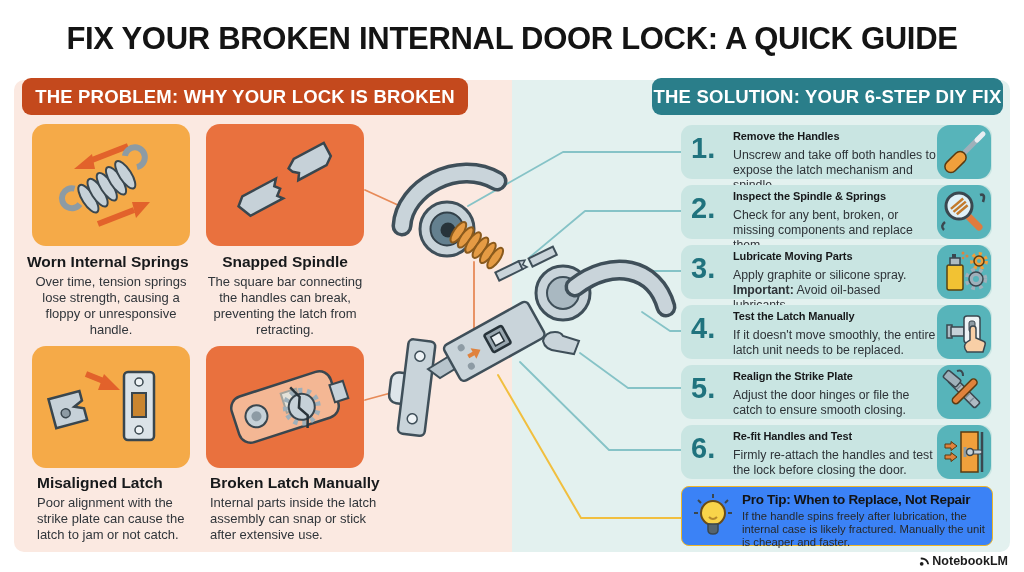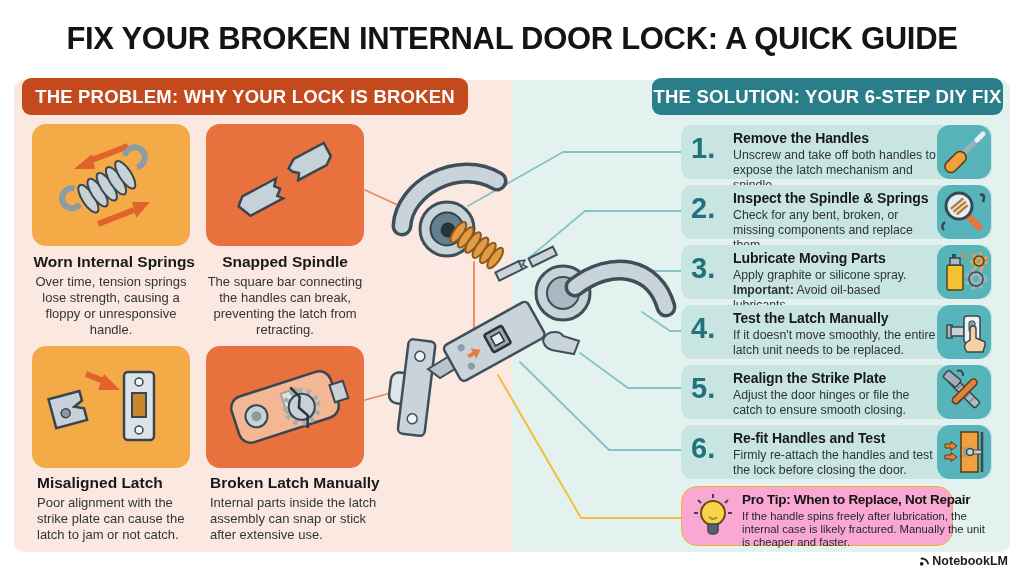--- a/index.html
+++ b/index.html
@@ -15,38 +15,38 @@
   .hdr-problem{left:22px;width:446px;background:#c4491d;}
   .hdr-solution{left:605px;width:351px;background:#2a7e8a;margin-left:47px;}
   .overlay{position:absolute;left:0;top:0;width:1024px;height:572px;pointer-events:none;}
   .card{position:absolute;width:158px;height:122px;border-radius:14px;}
   .card1{left:32px;top:124px;background:#f5aa48;}
   .card2{left:206px;top:124px;background:#e9713e;}
   .card3{left:32px;top:346px;background:#f5aa48;}
   .card4{left:206px;top:346px;background:#e9713e;}
   .card svg{position:absolute;left:0;top:0;width:158px;height:122px;}
   .card-title{position:absolute;font-size:15.5px;font-weight:700;color:#17191b;white-space:nowrap;}
-  .ct1{left:27px;top:253px;width:168px;text-align:right;}
+  .ct1{left:27px;top:253px;width:168px;text-align:left;}
   .ct2{left:201px;top:253px;width:168px;text-align:center;}
   .ct3{left:37px;top:474px;text-align:right;}
   .ct4{left:210px;top:474px;}
   .card-desc{position:absolute;font-size:13px;line-height:1.24;color:#30353a;}
   .cd1{left:25px;top:274px;width:172px;text-align:center;}
   .cd2{left:199px;top:274px;width:172px;text-align:center;}
   .cd3{left:37px;top:495px;width:168px;}
   .cd4{left:210px;top:495px;width:172px;}
   .step{position:absolute;left:681px;width:311px;height:54px;background:#c9e5e2;border-radius:11px;}
   .step-num{position:absolute;left:10px;top:7px;font-size:29px;font-weight:700;color:#20737e;}
-  .step-title{position:absolute;left:52px;top:5px;font-size:14px;font-weight:700;color:#16181a;
+  .step-title{position:absolute;left:52px;top:5px;font-size:11px;font-weight:700;color:#16181a;
               white-space:nowrap;letter-spacing:-0.1px;}
   .step-desc{position:absolute;left:52px;top:23px;width:206px;font-size:12.3px;line-height:1.2;color:#2e3338;}
   .tile{position:absolute;right:1px;top:0;width:54px;height:54px;border-radius:13px;background:#57b4ba;}
   .tile svg{position:absolute;left:0;top:0;width:54px;height:54px;}
-  .protip{position:absolute;left:681px;top:486px;width:272px;height:60px;background:#f9a8d4;
-          border-radius:16px;border:1px solid #edb62a;box-sizing:border-box;}
+  .protip{position:absolute;left:681px;top:486px;width:312px;height:60px;background:#3b82f6;
+          border-radius:8px;border:1px solid #edb62a;box-sizing:border-box;}
   .bulb{position:absolute;left:8px;top:5px;width:46px;height:50px;}
   .protip-title{position:absolute;left:60px;top:5px;font-size:13.5px;font-weight:700;
                 letter-spacing:-0.3px;color:#131313;white-space:nowrap;}
   .protip-desc{position:absolute;left:60px;top:23px;width:254px;font-size:11.3px;line-height:1.16;color:#26282a;}
   .brand{position:absolute;right:16px;top:553px;display:flex;align-items:center;
          font-size:12.5px;font-weight:700;color:#1c1c1c;}
 </style>
 </head>
 <body>
 

